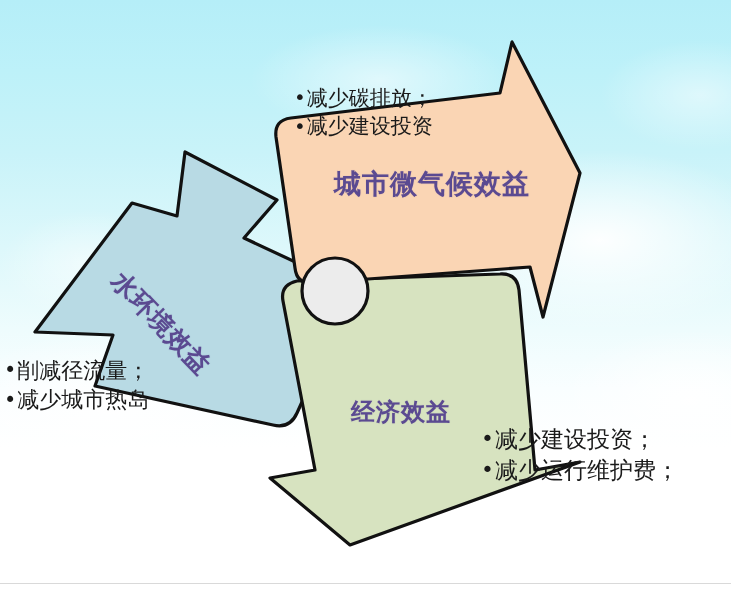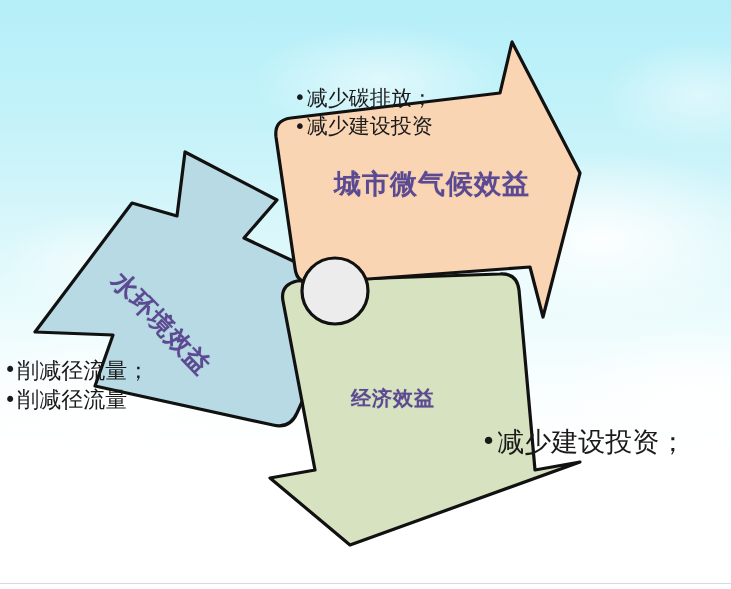--- a/index.html
+++ b/index.html
@@ -61,22 +61,22 @@
     font-size:27px;
     margin-left:12px;
   }
   #label-blue{
     left:128px;top:265px;
     font-size:25px;
     transform:rotate(46deg);
     transform-origin:left top;
   }
   #label-green{
-    left:351px;top:385px;
-    font-size:20px;
+    left:351px;top:396px;
+    font-size:24px;
   }
   
   .bullets{
     position:absolute;
     color:#1a1a1a;
     line-height:1.34;
     white-space:nowrap;
     margin-top:32px;
   }
   .bullets div{display:block;}
@@ -89,21 +89,21 @@
   #bullets-top{
     left:294px;top:52px;
     font-size:21px;
   }
   #bullets-left{
     left:4px;top:324px;
     font-size:22px;
   }
   #bullets-right{
     left:481px;top:392px;
-    font-size:27px;
+    font-size:23px;
   }
 </style>
 </head>
 <body>
 
 <div id="stage">
 
   <div class="sky"></div>
   <div class="cloud c1"></div>
   <div class="cloud c2"></div>
@@ -167,24 +167,27 @@
     <div>
       <span class="bullet-dot">•</span><span>减少建设投资</span>
     </div>
   </div>
 
   <div class="bullets" id="bullets-left">
     <div>
       <span class="bullet-dot">•</span><span>削减径流量；</span>
     </div>
     <div>
-      <span class="bullet-dot">•</span><span>削减径流量</span>
+      <span class="bullet-dot">•</span><span>减少城市热岛</span>
     </div>
   </div>
 
   <div class="bullets" id="bullets-right">
     <div>
       <span class="bullet-dot">•</span><span>减少建设投资；</span>
     </div>
+    <div>
+      <span class="bullet-dot">•</span><span>减少运行维护费；</span>
+    </div>
   </div>
 
   <div class="baseline"></div>
 </div>
 
 </body></html>

